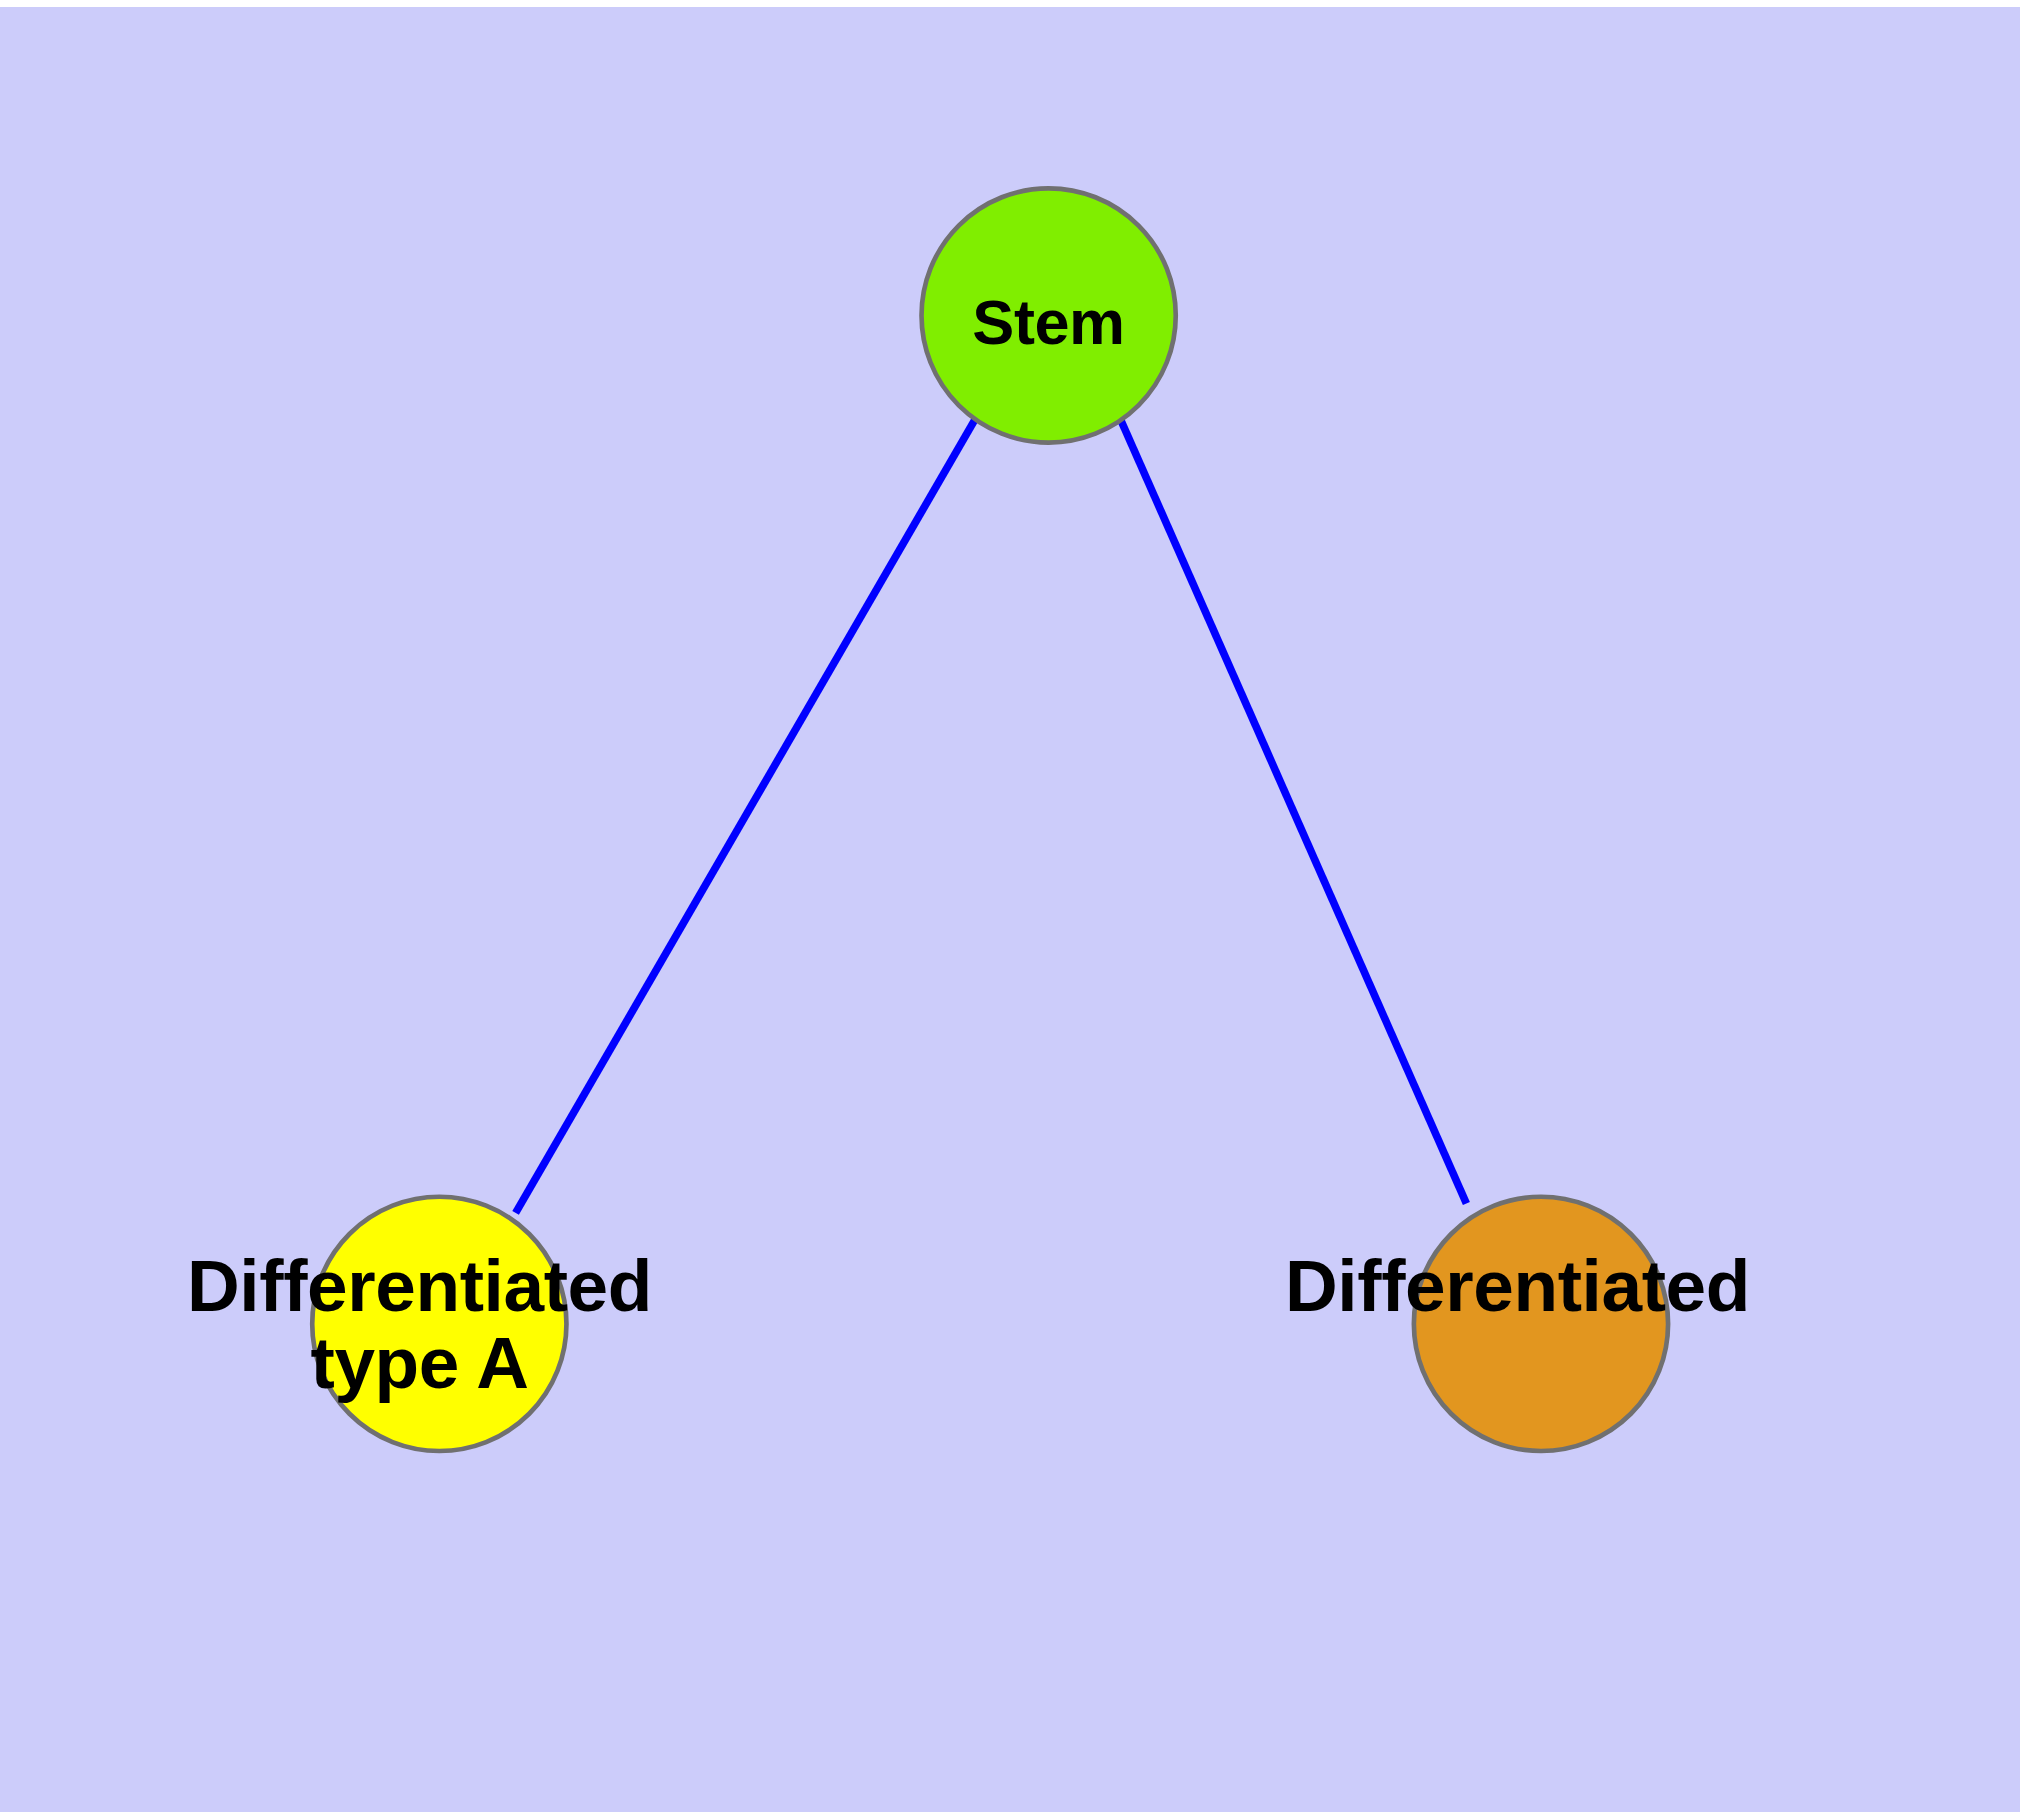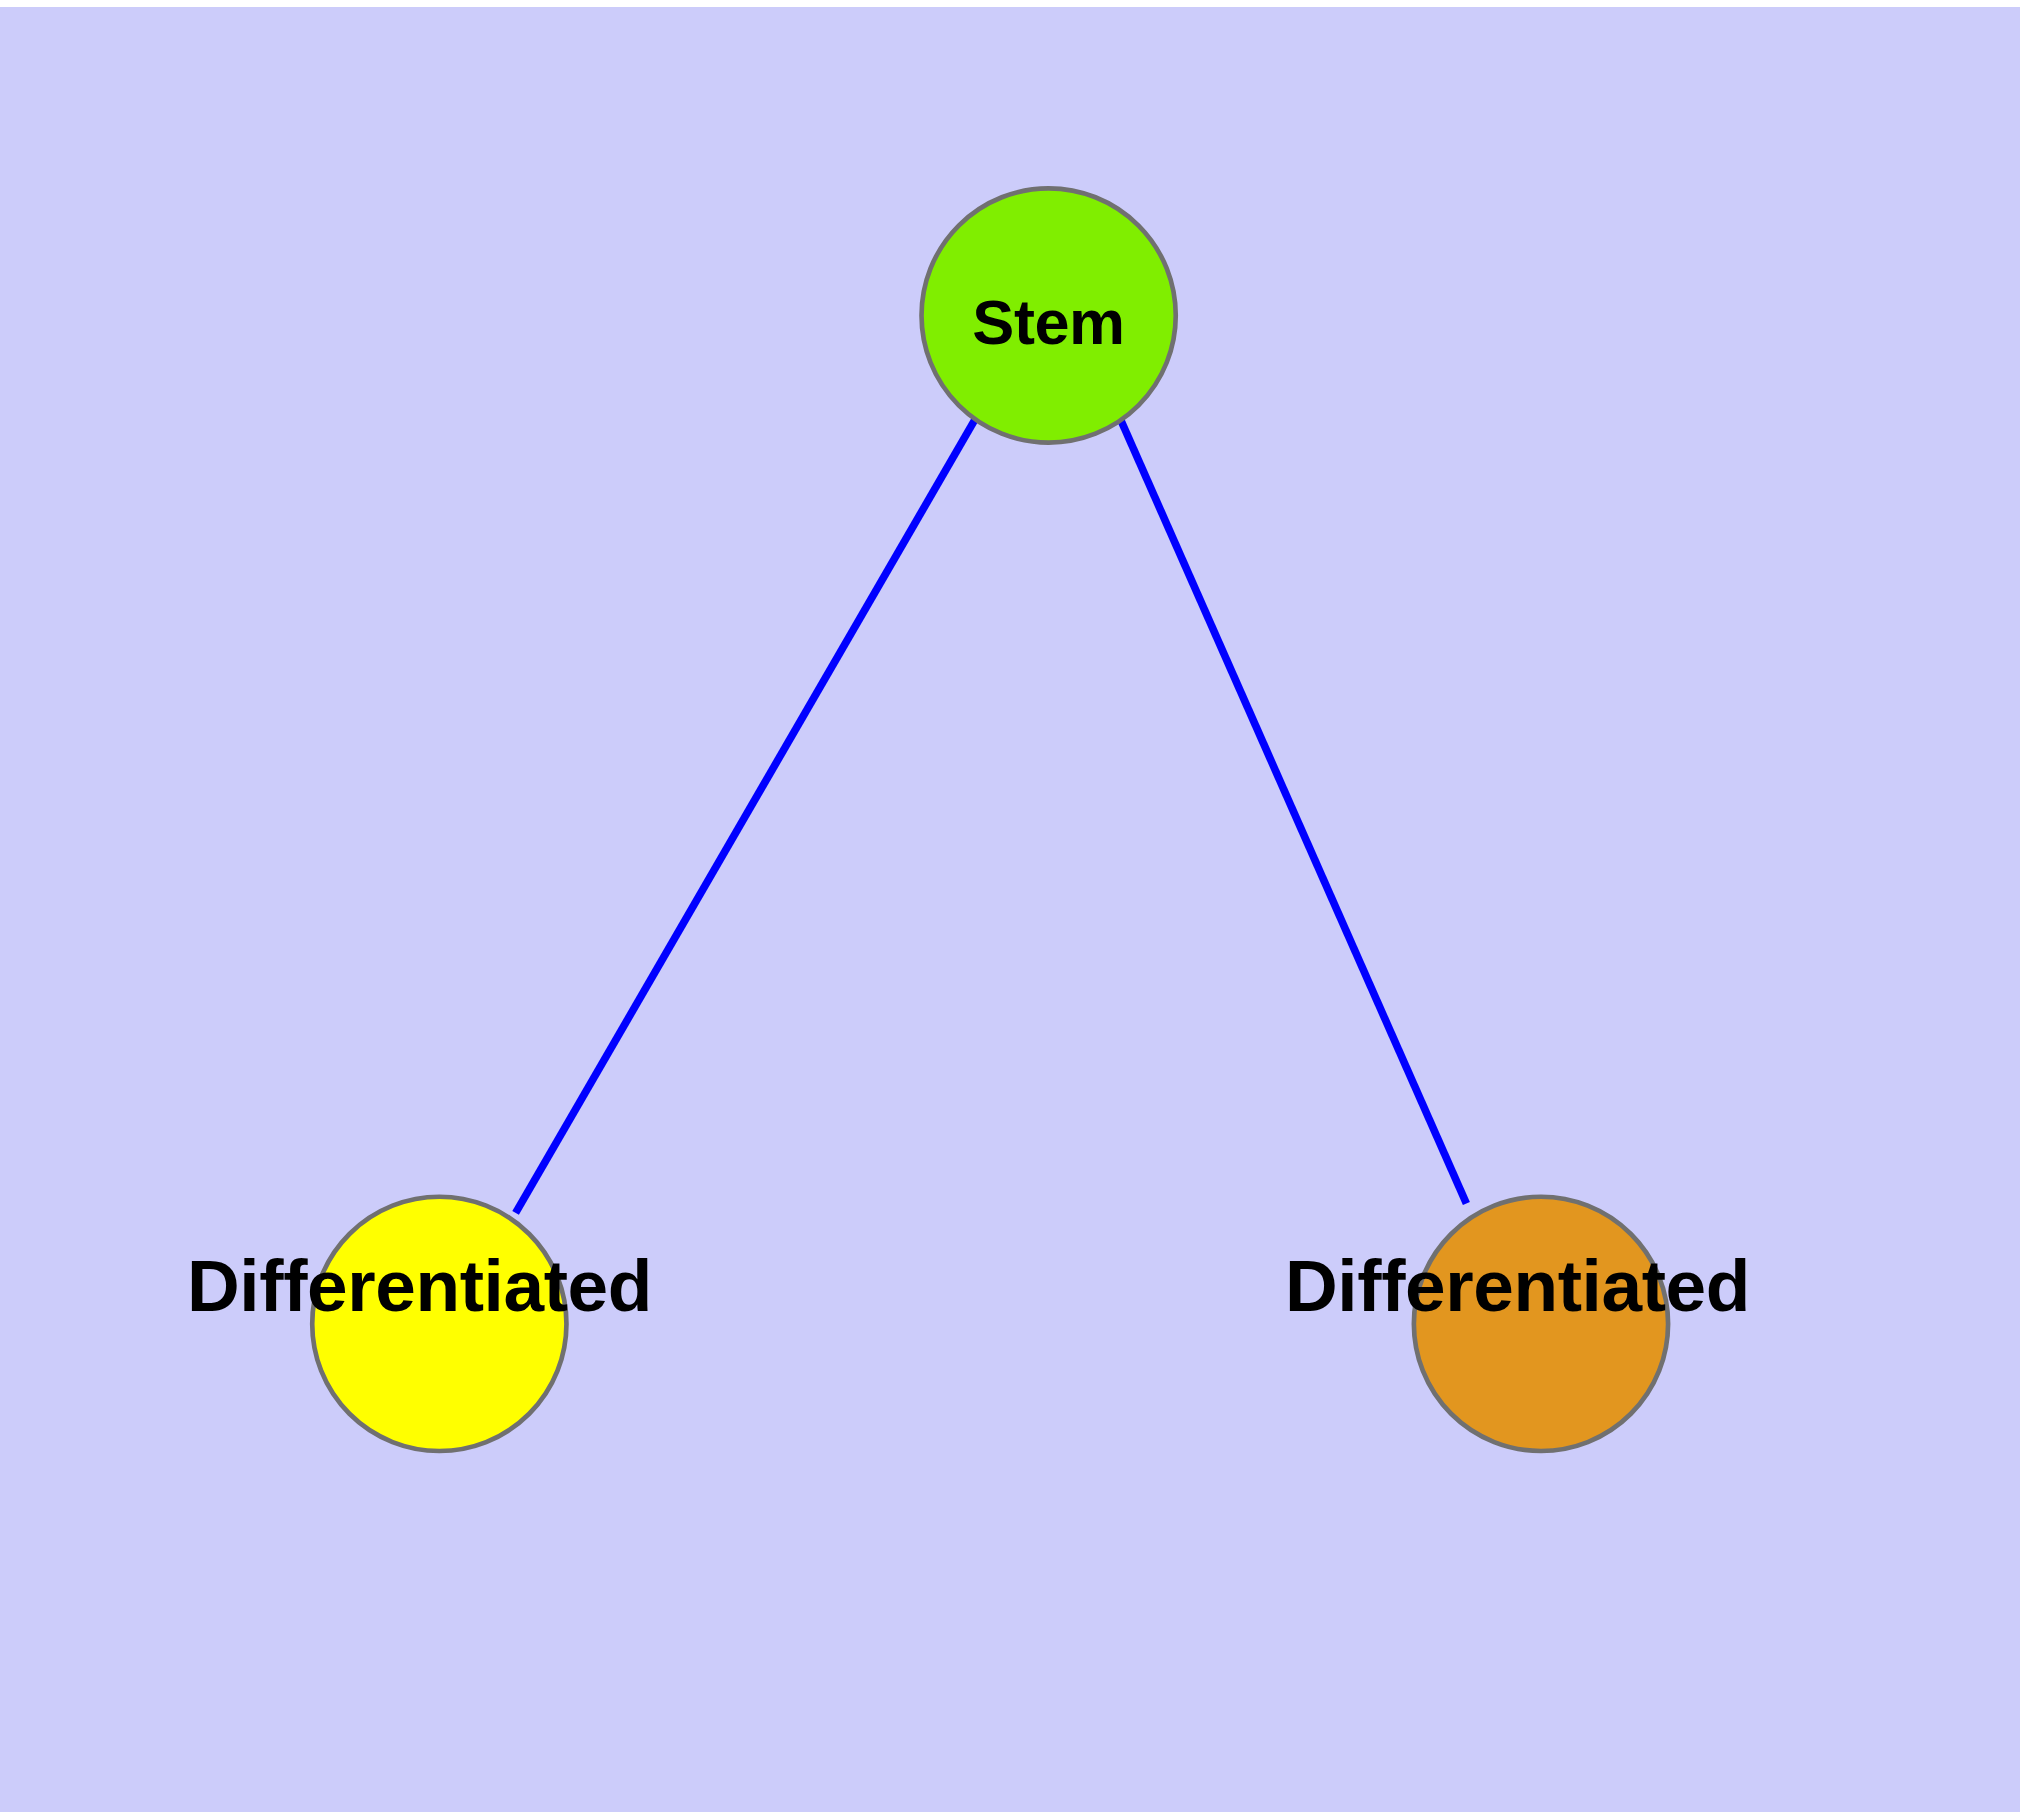--- a/index.html
+++ b/index.html
@@ -91,20 +91,21 @@
         <circle class="node-circle" cx="1237" cy="364" r="150" fill="#80ee00" stroke="#707070" stroke-width="5.5"></circle>
       </g>
     </svg>
 
     <div class="node-label label-stem" style="left: 794px; top: 282px;">
       <div>Stem</div>
     </div>
 
     <div class="node-label label-leaf label-a" style="left: 38px; top: 1240px;">
       <div>Differentiated</div>
+      <div>type A</div>
     </div>
 
     <div class="node-label label-leaf label-b" style="left: 1136px; top: 1240px;">
       <div>Differentiated</div>
     </div>
 
   </div>
 </div>
 
 

